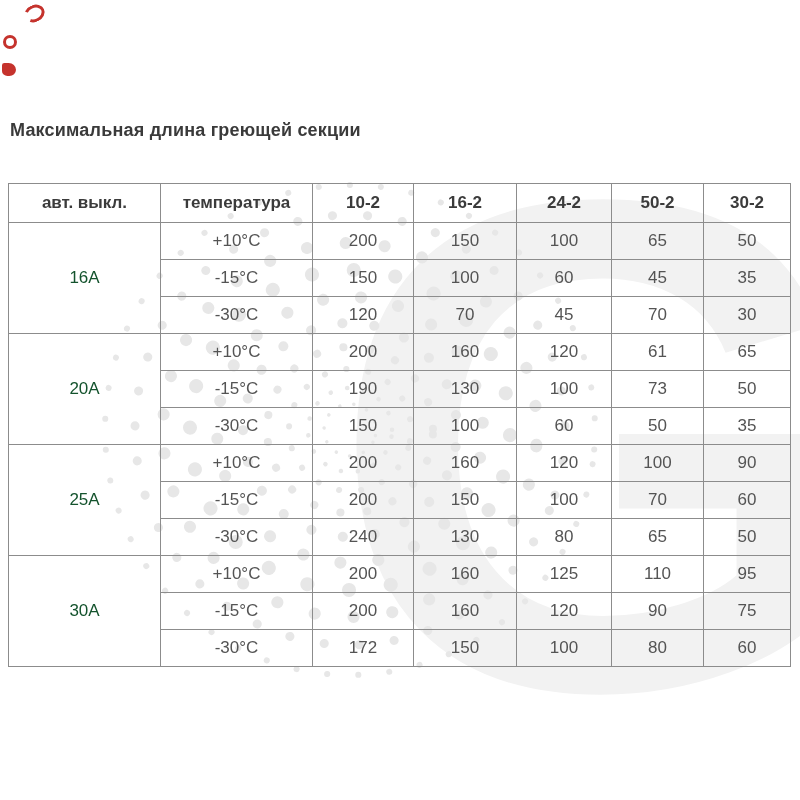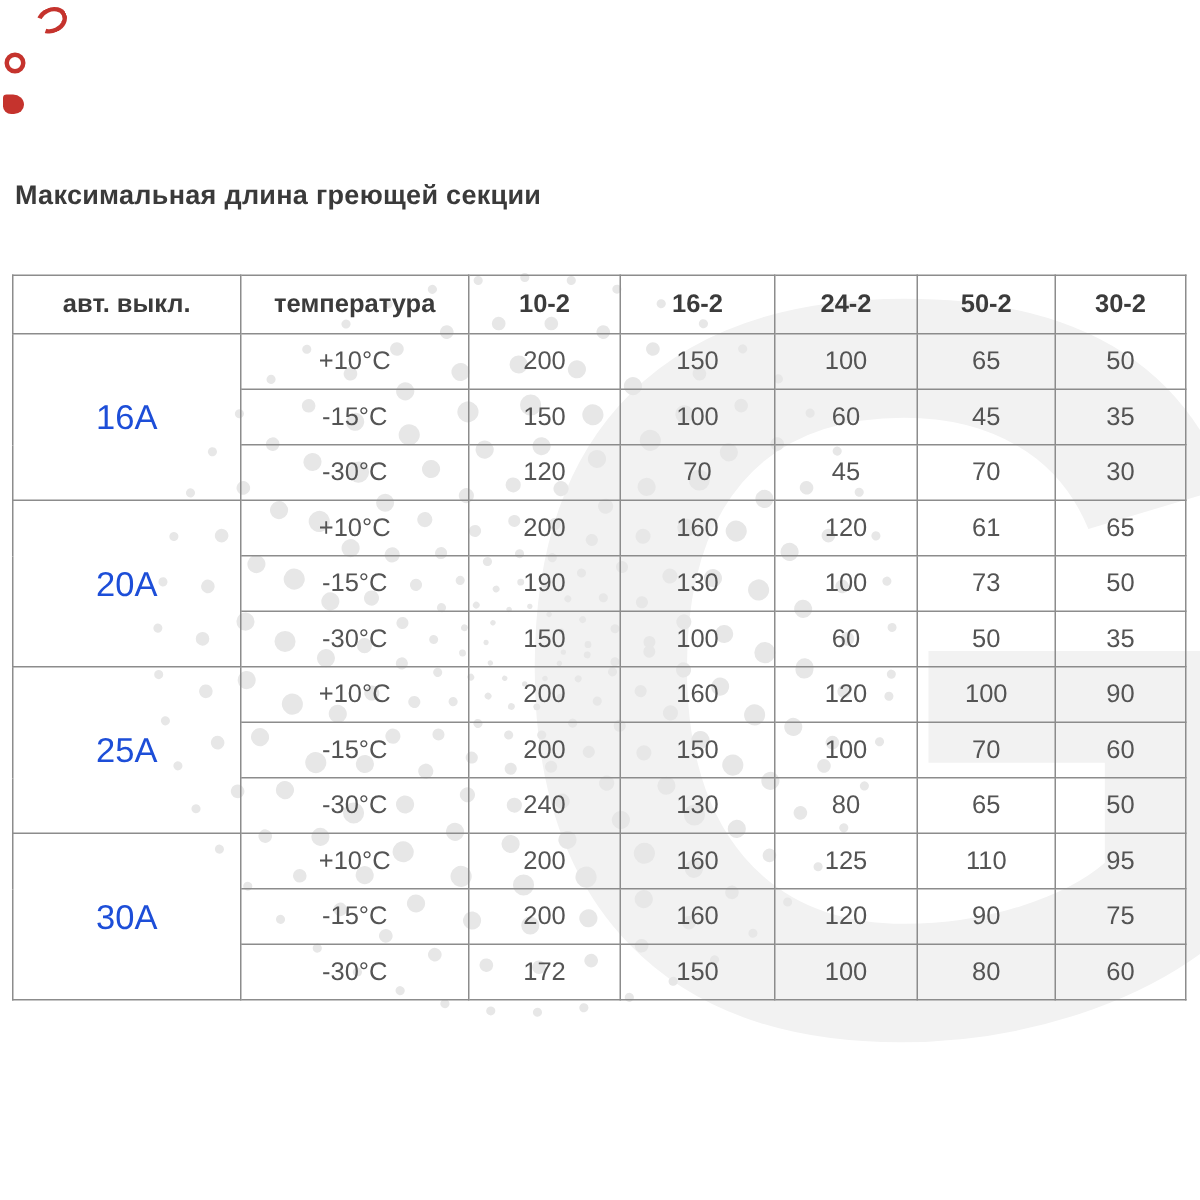--- a/index.html
+++ b/index.html
@@ -42,21 +42,21 @@
     border: 1px solid #8c8c8c;
     text-align: center; vertical-align: middle; padding: 0;
     background: transparent;
   }
   table.spec th {
     height: 38px; font-size: 17px; font-weight: bold; color: #3b3b3b;
   }
   table.spec td {
     height: 36px; font-size: 17px; font-weight: normal; color: #545454;
   }
-  table.spec td.breaker { font-size: 23px; color: #1d4ed8; }
+  table.spec td.breaker { font-size: 17px; color: #14532d; }
 </style>
 </head>
 <body>
 
 <div class="watermark">
   <svg width="800" height="800" viewBox="0 0 800 800" xmlns="http://www.w3.org/2000/svg">
     <text x="600" y="688" font-size="700" font-weight="bold" font-family="Liberation Sans, sans-serif" fill="#f2f2f2" text-anchor="middle">G</text>
     <g fill="none" stroke="#e7e7e7" stroke-linecap="round">
       <circle cx="350" cy="430" r="245" stroke-width="6" stroke-dasharray="0.1 31" transform="rotate(8 350 430)"></circle>
       <circle cx="350" cy="430" r="215" stroke-width="9" stroke-dasharray="0.1 35" transform="rotate(22 350 430)"></circle>

